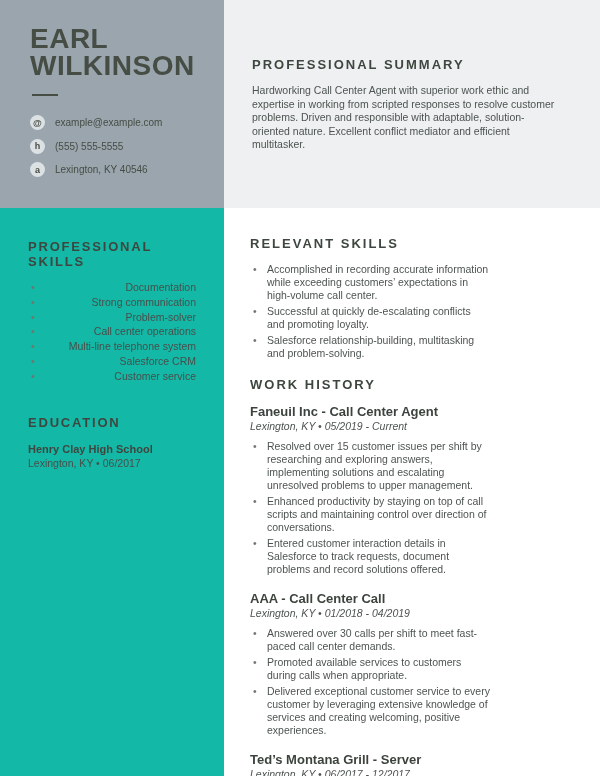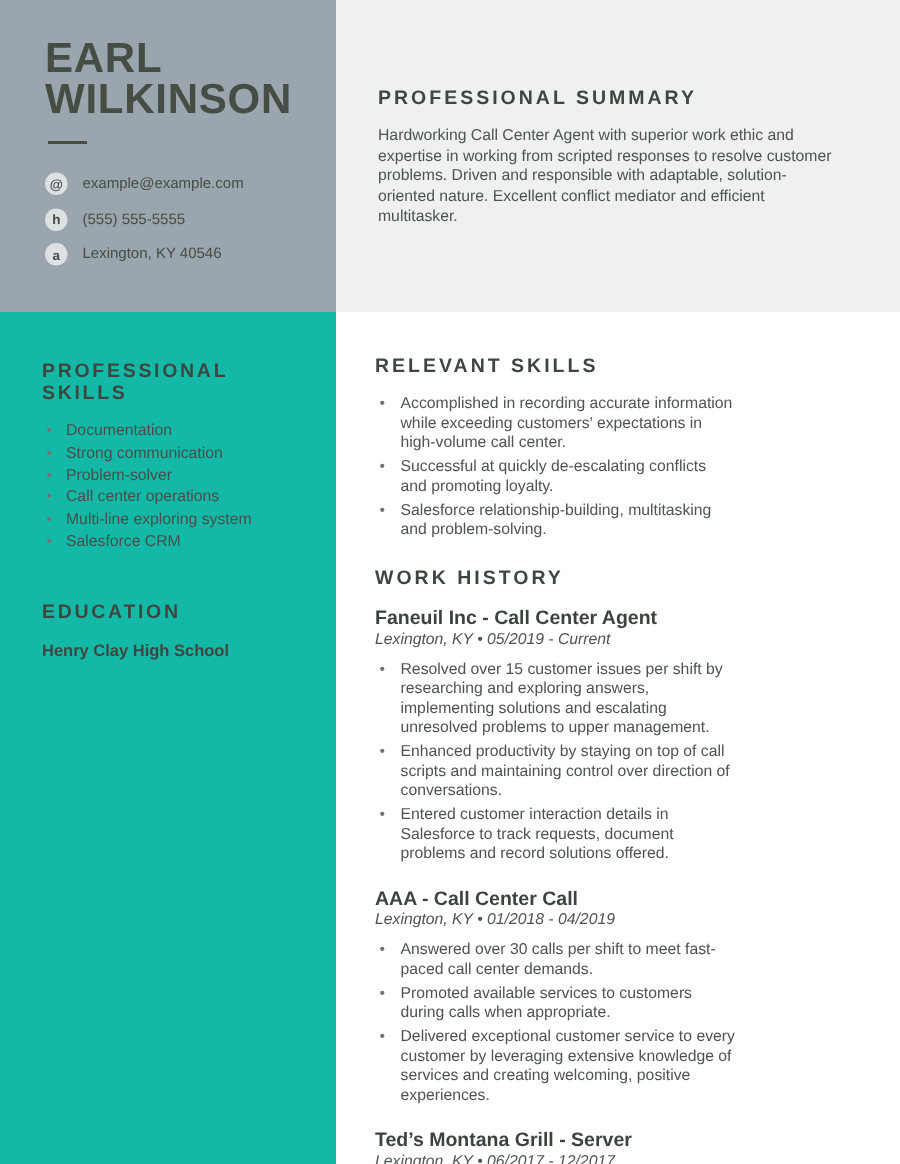--- a/index.html
+++ b/index.html
@@ -65,21 +65,21 @@
   }
 
   
   .left-col {
     position: absolute; top: 208px; left: 0;
     width: 224px; height: 568px;
     background: #14b8a6;
     padding: 31px 28px 0 28px;
   }
   .left-col .sec-title { letter-spacing: 1.8px; }
-  .plain-list { margin-top: 12px; }
+  .plain-list { margin-top: 12px; text-align: right; }
   .plain-list li {
     position: relative;
     padding-left: 16px;
     font-size: 10.5px; line-height: 12.8px;
     color: #474f4b;
     margin-bottom: 2px;
   }
   .plain-list li::before,
   .bullet-list li::before {
     content: "\2022";
@@ -171,30 +171,32 @@
     <ul class="plain-list">
 
         <li>Documentation</li>
 
         <li>Strong communication</li>
 
         <li>Problem-solver</li>
 
         <li>Call center operations</li>
 
-        <li>Multi-line exploring system</li>
+        <li>Multi-line telephone system</li>
 
         <li>Salesforce CRM</li>
 
+        <li>Customer service</li>
       </ul>
   </section>
 
   <section class="edu-sec">
     <h2 class="sec-title">EDUCATION</h2>
     <p class="school">Henry Clay High School</p>
+    <p class="edu-meta">Lexington, KY  •  06/2017</p>
   </section>
 </div>
 
 <div class="right-col">
   <section>
     <h2 class="sec-title">RELEVANT SKILLS</h2>
     <ul class="bullet-list">
 
         <li>Accomplished in recording accurate information while exceeding customers’ expectations in high-volume call center.</li>
 

